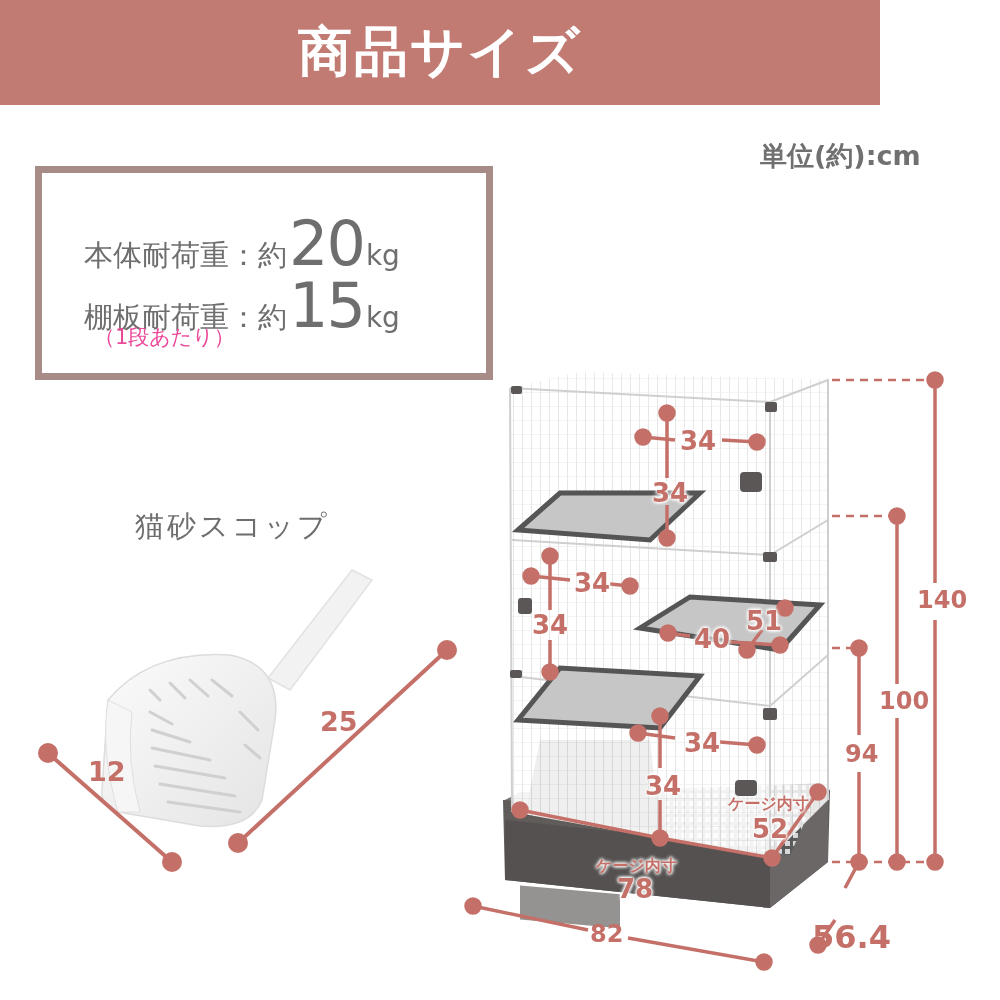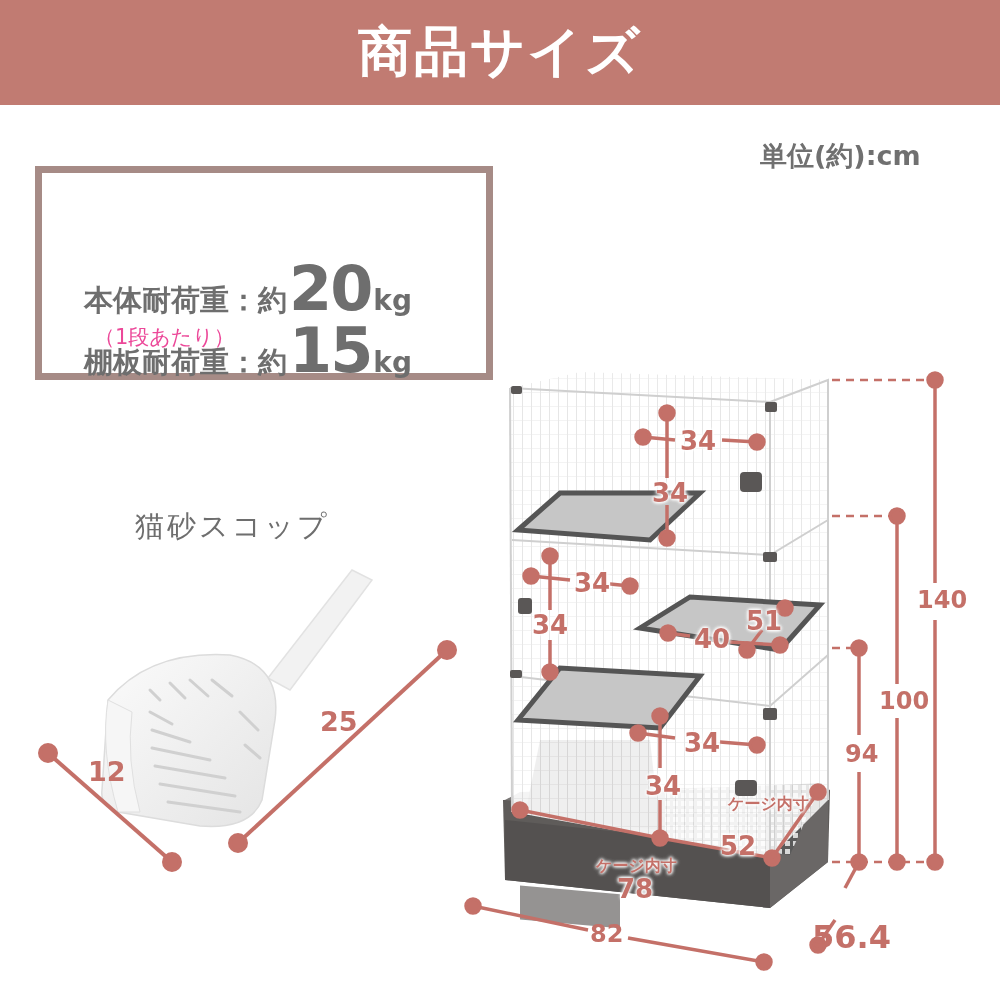--- a/index.html
+++ b/index.html
@@ -1,24 +1,24 @@
 <!DOCTYPE html>
 <html><head>
 <meta charset="utf-8">
 <style>
   html, body { margin: 0; padding: 0; }
   body { width: 1000px; height: 1000px; background: #ffffff; position: relative; overflow: hidden;
          font-family: "DejaVu Sans", "Liberation Sans", sans-serif; color: #6e6e6e; }
-  .header { position: absolute; left: 0; top: 0; width: 1000px; height: 105px; background: #c17b72;
+  .header { position: absolute; left: 0; top: 0; width: 880px; height: 105px; background: #c17b72;
             display: flex; align-items: center; justify-content: center; }
   .header-title { color: #ffffff; font-size: 54px; font-weight: bold; letter-spacing: 2px; }
   .unit { position: absolute; left: 760px; top: 138px; font-size: 27px; font-weight: bold; color: #707070; }
   .spec-box { position: absolute; left: 35px; top: 166px; width: 444px; height: 200px;
               border: 7px solid #a68b86; background: #ffffff; }
-  .spec-line { position: absolute; left: 42px; display: flex; align-items: baseline; color: #6e6e6e; font-weight: bold; margin-top: 45px; }
+  .spec-line { position: absolute; left: 42px; display: flex; align-items: baseline; color: #6e6e6e; font-weight: normal; }
   .spec-line .lbl { font-size: 29px; }
   .spec-line .num { font-size: 62px; line-height: 1; letter-spacing: -2px; margin-left: 2px; }
   .spec-line .u { font-size: 28px; margin-left: 2px; }
   .spec-line.l1 { top: 40px; }
   .spec-line.l2 { top: 102px; }
   .spec-note { position: absolute; left: 52px; top: 150px; font-size: 21px; color: #ec4899; }
 
   .scoop-title { position: absolute; left: 135px; top: 507px; font-size: 29px; color: #6e6e6e; letter-spacing: 3px; }
   svg.art { position: absolute; left: 0; top: 0; }
   .dim { position: absolute; color: #c47068; font-weight: bold; font-size: 26px; line-height: 1; text-align: right; }
@@ -232,13 +232,13 @@
 <div class="dim halo" style="left:574px; top:570px;">34</div>
 <div class="dim halo" style="left:532px; top:612px;">34</div>
 <div class="dim halo" style="left:694px; top:626px;">40</div>
 <div class="dim halo" style="left:746px; top:608px;">51</div>
 <div class="dim halo" style="left:684px; top:730px;">34</div>
 <div class="dim halo" style="left:645px; top:773px;">34</div>
 
 <div class="dim halo small" style="left:596px; top:858px;">ケージ内寸</div>
 <div class="dim halo" style="left:617px; top:876px;">78</div>
 <div class="dim halo small" style="left:728px; top:796px;">ケージ内寸</div>
-<div class="dim halo" style="left:720px; top:816px;margin-top:17px;">52</div>
+<div class="dim halo" style="left:752px; top:816px;">52</div>
 
 </body></html>

